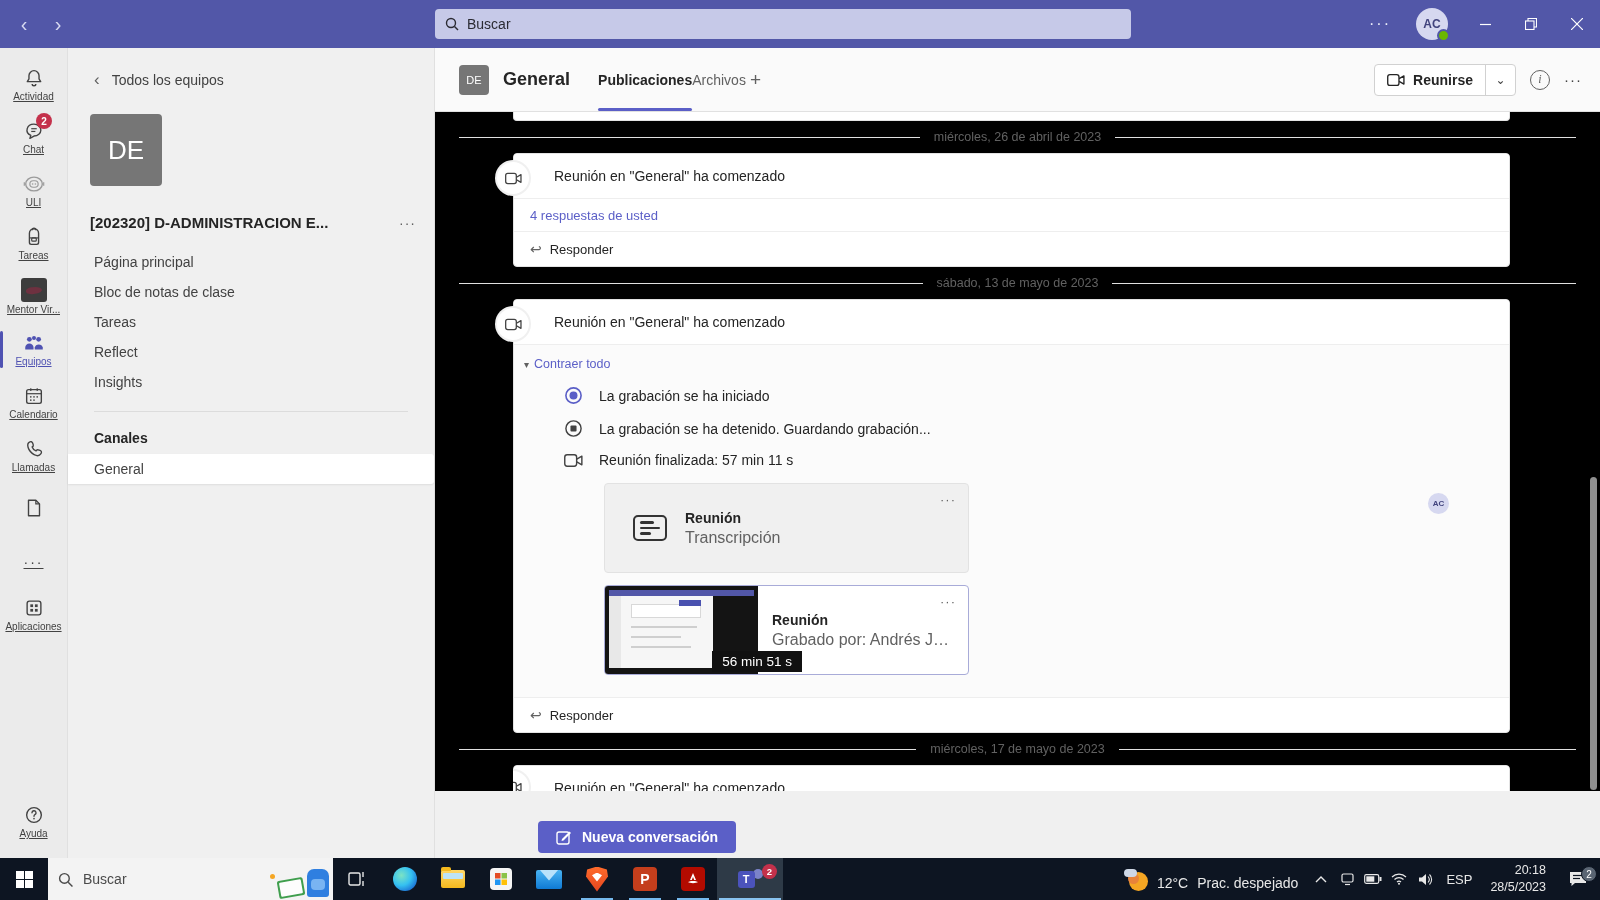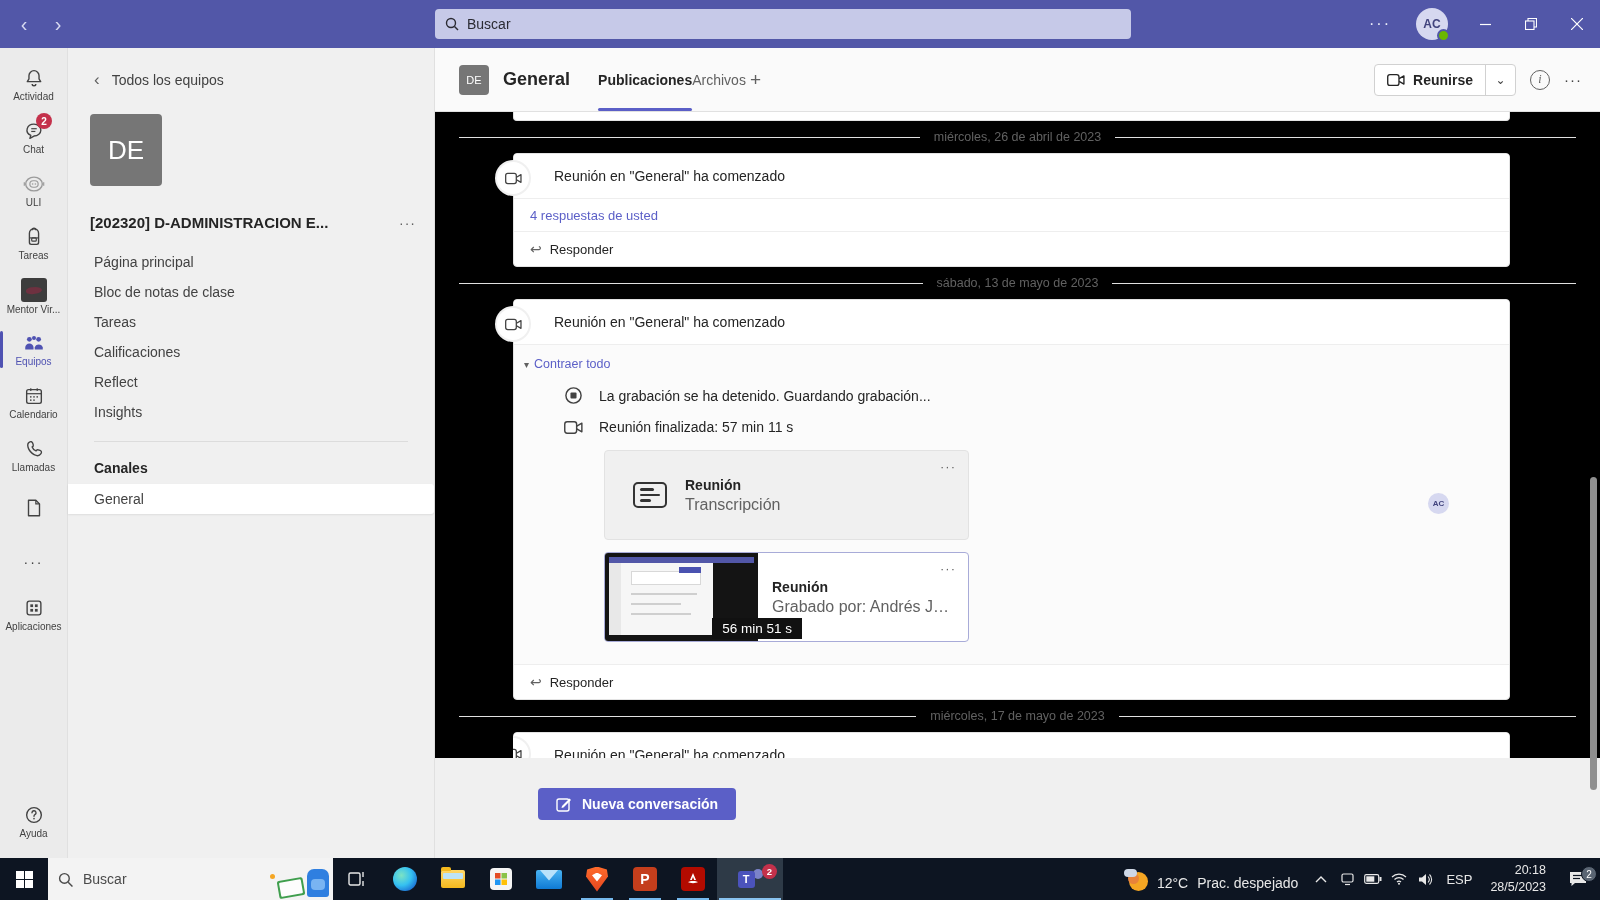--- a/index.html
+++ b/index.html
@@ -16,21 +16,21 @@
   .tb-dots { font-size:16px; letter-spacing:2px; color:#eceef9; width:44px; text-align:center; }
   .tb-avatar { position:relative; width:32px; height:32px; border-radius:50%; background:#d6d8f0; color:#41437d; font-size:12px; font-weight:bold; display:flex; align-items:center; justify-content:center; margin:0 14px; }
   .tb-avatar .status { position:absolute; right:-2px; bottom:-2px; width:13px; height:13px; border-radius:50%; background:#6bb700; border:2px solid #5257a8; }
   .win-btn { width:46px; height:48px; display:flex; align-items:center; justify-content:center; color:#fff; }
 
   
   .app { display:flex; height:810px; }
 
   
   .rail { width:68px; background:#ebebeb; display:flex; flex-direction:column; align-items:stretch; padding-top:10px; border-right:1px solid #e0e0e0; }
-  .rail-item { position:relative; height:53px; display:flex; flex-direction:column; align-items:center; justify-content:center; color:#424242; gap:2px; }
+  .rail-item { position:relative; height:53px; display:flex; flex-direction:column; align-items:center; justify-content:center; color:#424242; gap:2px;text-decoration:underline; }
   .rail-item .lbl { font-size:10px; color:#424242; max-width:64px; overflow:hidden; text-overflow:ellipsis; white-space:nowrap; }
   .rail-item.active { color:#4f52b2; }
   .rail-item.active .lbl { color:#4f52b2; }
   .rail-item.active::before { content:""; position:absolute; left:0; top:8px; bottom:8px; width:3px; background:#4f52b2; border-radius:2px; }
   .rail-badge { position:absolute; top:2px; left:36px; min-width:16px; height:16px; border-radius:8px; background:#c4314b; color:#fff; font-size:10px; font-weight:bold; display:flex; align-items:center; justify-content:center; padding:0 3px; }
   .rail-spacer { flex:1; }
   .mentor-thumb { width:26px; height:24px; background:#3d3d3d; border-radius:3px; display:flex; align-items:center; justify-content:center; }
   .mentor-thumb i { display:block; width:16px; height:7px; background:#6e3140; border-radius:40% 60% 50% 50%; transform:rotate(-8deg); }
   .dots-icon { font-size:14px; letter-spacing:2px; color:#424242; }
 
@@ -290,21 +290,20 @@
         <span>DE</span>
       </div>
     <div class="sb-team">
       <span class="name">[202320] D-ADMINISTRACION E...</span>
       <span class="more">···</span>
     </div>
     <div class="sb-nav">
       <div class="sb-nav-item">Página principal</div>
       <div class="sb-nav-item">Bloc de notas de clase</div>
       <div class="sb-nav-item">Tareas</div>
-      <div class="sb-nav-item">Calificaciones</div>
       <div class="sb-nav-item">Reflect</div>
       <div class="sb-nav-item">Insights</div>
     </div>
     <div class="sb-divider"></div>
     <div class="sb-channels-h">Canales</div>
     <div class="sb-channel">General</div>
   </div>
 
   <div class="main">
     <div class="ch-header">
@@ -369,20 +368,27 @@
               <rect x="0.8" y="1" width="12.5" height="12" rx="2.5" fill="none" stroke="#424242" stroke-width="1.5"></rect>
               <path d="M13.5 5.5 L18.8 2.5 V11.5 L13.5 8.5" fill="none" stroke="#424242" stroke-width="1.5" stroke-linejoin="round"></path>
             </svg>
         </div>
         <div class="msg-card">
           <div class="msg-title">Reunión en "General" ha comenzado</div>
           <div class="msg-body">
             <div class="collapse-link">
               <span class="caret">▾</span>
               <span>Contraer todo</span>
+            </div>
+            <div class="event-row">
+              <svg width="19" height="19" viewBox="0 0 20 20">
+                  <circle cx="10" cy="10" r="8" fill="none" stroke="#5b5fc7" stroke-width="1.7"></circle>
+                  <circle cx="10" cy="10" r="4.2" fill="#5b5fc7"></circle>
+                </svg>
+              <span>La grabación se ha iniciado</span>
             </div>
             <div class="event-row">
               <svg width="19" height="19" viewBox="0 0 20 20">
                   <circle cx="10" cy="10" r="8" fill="none" stroke="#424242" stroke-width="1.5"></circle>
                   <rect x="6.8" y="6.8" width="6.4" height="6.4" rx="1" fill="#424242"></rect>
                 </svg>
               <span>La grabación se ha detenido. Guardando grabación...</span>
             </div>
             <div class="event-row">
               <svg width="19" height="15" viewBox="0 0 20 14">

